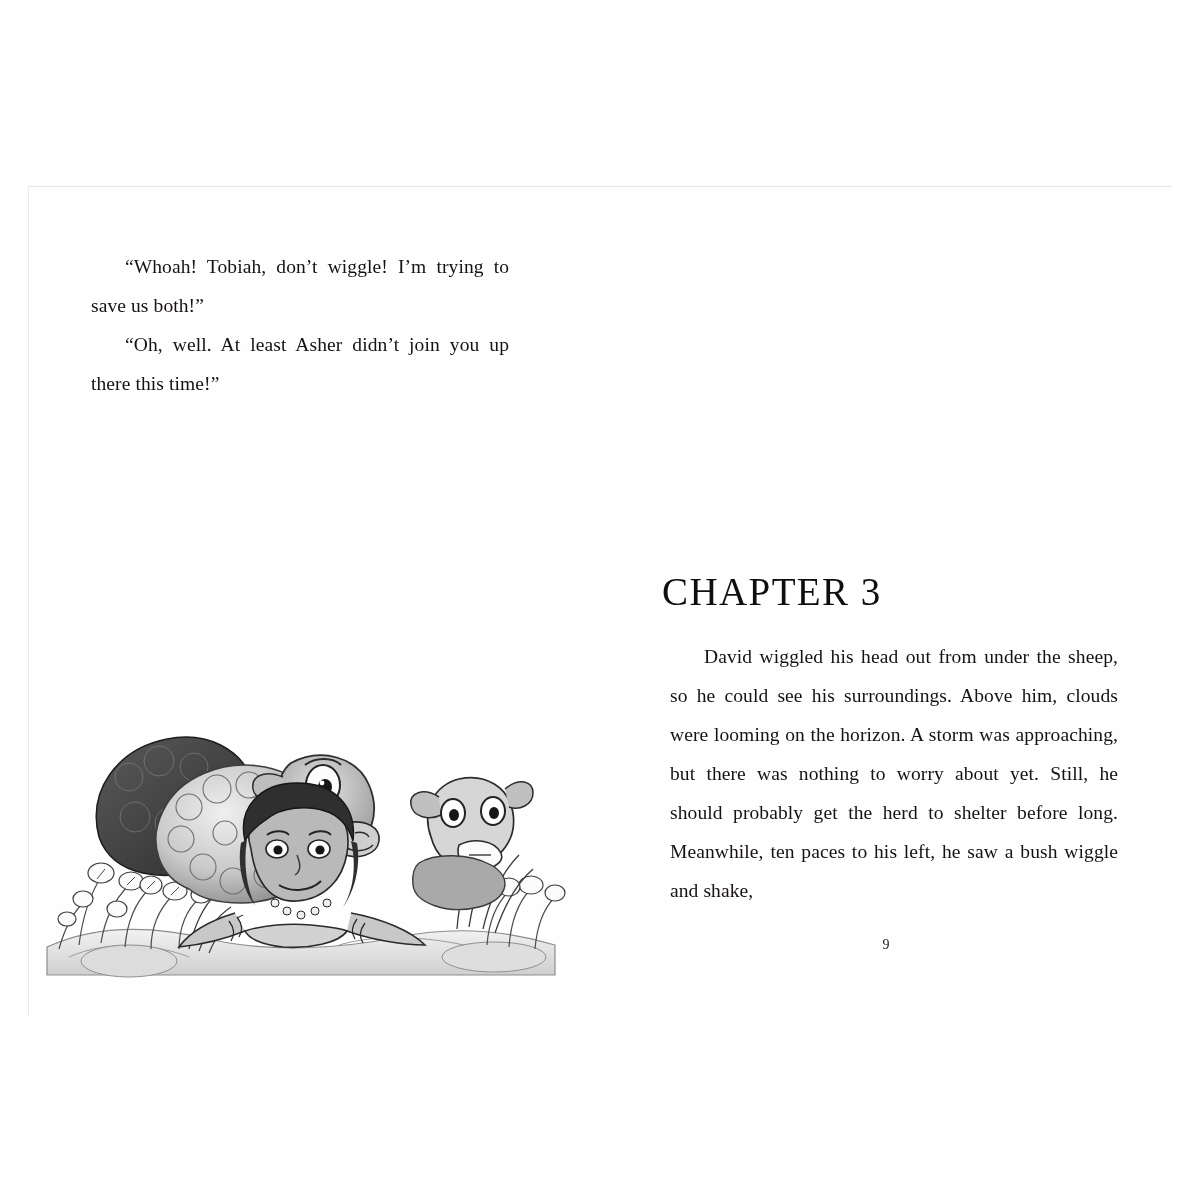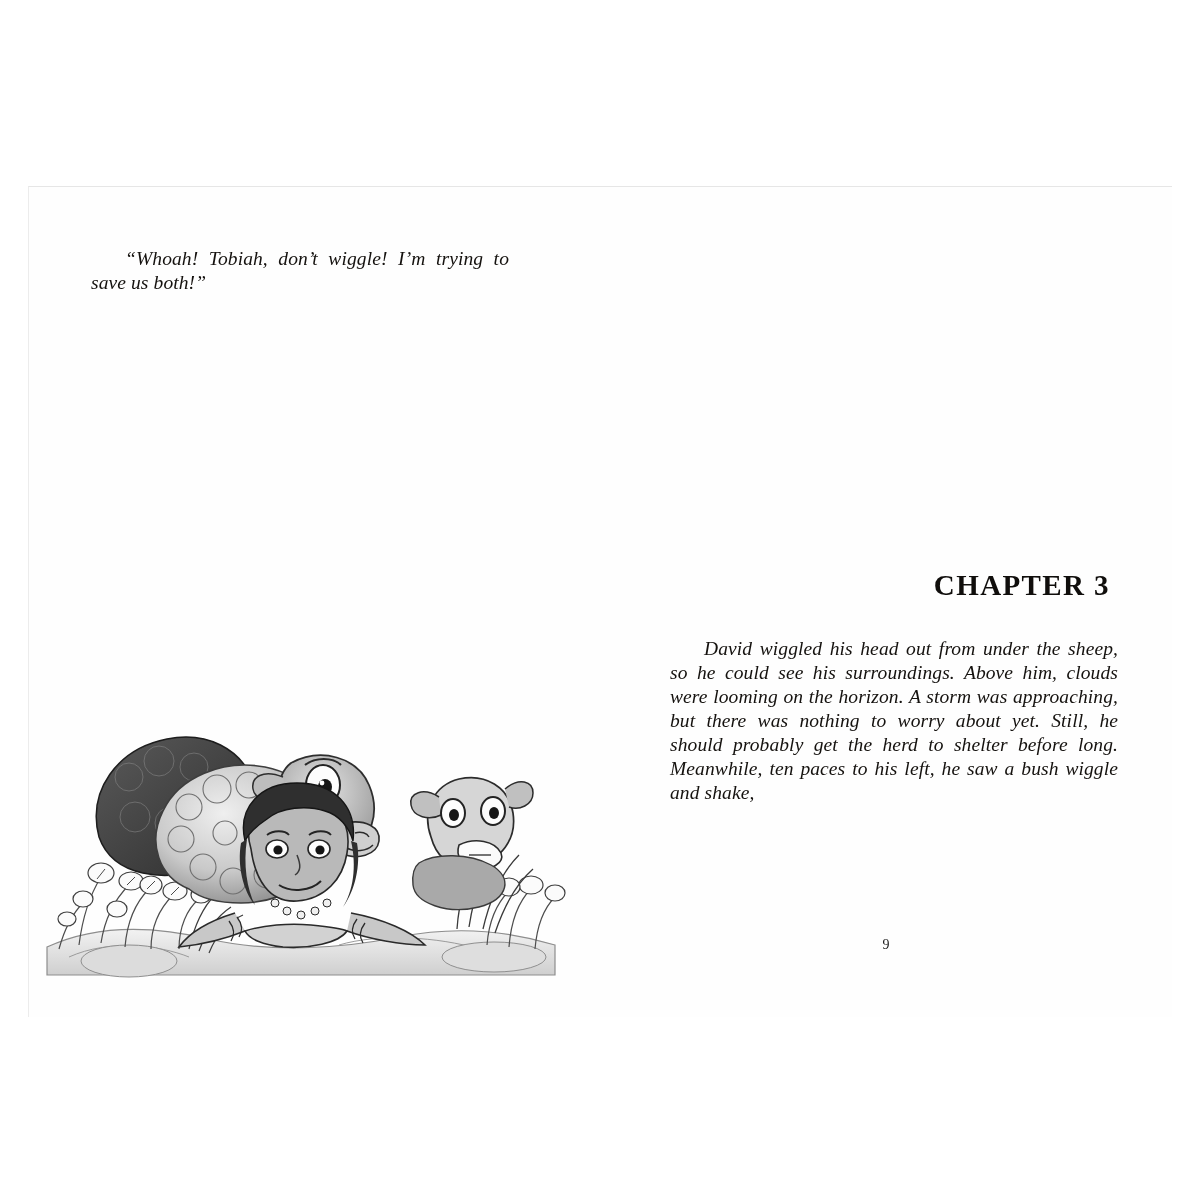--- a/index.html
+++ b/index.html
@@ -39,25 +39,24 @@
   .page-right {
     left: 600px;
     width: 572px;
     border-top: 1px solid #e6e6e6;
   }
 
   
   .body-text {
     font-family: "Liberation Serif", serif;
     font-size: 19.5px;
-    line-height: 24px;
+    line-height: 39px;
     text-align: justify;
     color: #15120f;
     letter-spacing: 0.1px;
-    font-style: italic;
   }
   .body-text p {
     margin: 0;
     text-indent: 34px;
   }
 
   #left-text {
     position: absolute;
     left: 62px;
     top: 60px;
@@ -69,24 +68,24 @@
     left: 70px;
     top: 450px;
     width: 448px;
   }
 
   .chapter-heading {
     position: absolute;
     left: 62px;
     top: 382px;
     width: 448px;
-    text-align: right;
+    text-align: left;
     font-family: "Liberation Serif", serif;
-    font-weight: bold;
-    font-size: 29px;
+    font-weight: normal;
+    font-size: 39px;
     letter-spacing: 1.4px;
     color: #100e0c;
   }
 
   .folio {
     position: absolute;
     left: 62px;
     top: 750px;
     width: 448px;
     text-align: center;
@@ -110,20 +109,21 @@
 </style>
 </head>
 <body>
 
 <div id="spread">
 
   <div class="page page-left">
 
     <div id="left-text" class="body-text">
       <p>“Whoah! Tobiah, don’t wiggle! I’m trying to save us both!”</p>
+      <p>“Oh, well. At least Asher didn’t join you up there this time!”</p>
     </div>
 
     <div class="illus" id="illus-bottom">
       <svg width="530" height="365" viewBox="0 0 530 365" xmlns="http://www.w3.org/2000/svg">
         <defs>
           <radialGradient id="woolG" cx="40%" cy="35%" r="70%">
             <stop offset="0%" stop-color="#efefef"></stop>
             <stop offset="60%" stop-color="#c9c9c9"></stop>
             <stop offset="100%" stop-color="#8e8e8e"></stop>
           </radialGradient>

